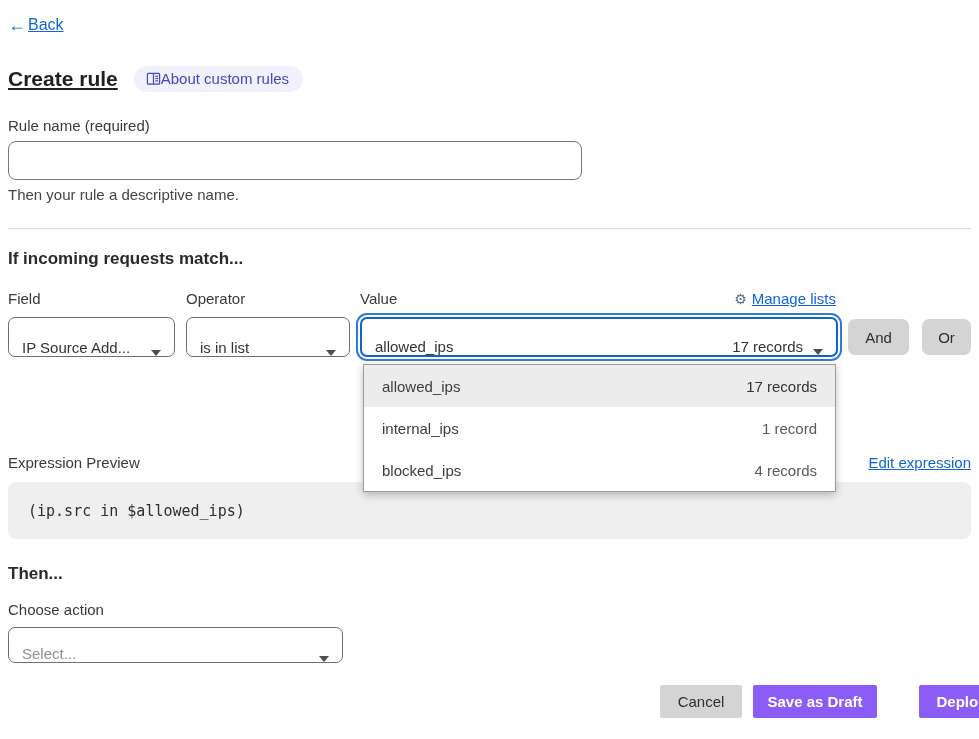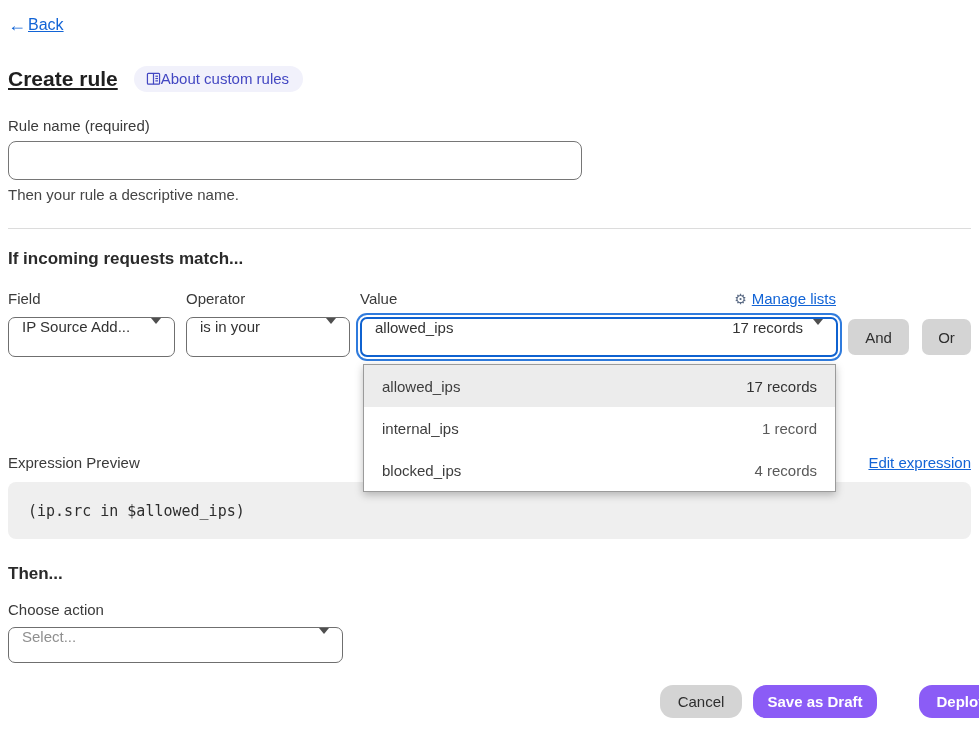--- a/index.html
+++ b/index.html
@@ -48,21 +48,21 @@
   .lbl-operator { position:absolute; left:178px; }
   .lbl-value { position:absolute; left:352px; }
   .manage-lists { position:absolute; right:135px; display:flex; align-items:center; gap:5px; }
   .gear-icon { color:#5b6b85; font-size:14px; line-height:1; text-decoration:none; }
 
   
   .selects-row { left:8px; top:317px; width:963px; height:40px; }
   .select {
     position:absolute; top:0; height:40px; background:#fff;
     border:1px solid #6f6f6f; border-radius:7px;
-    display:flex; align-items:flex-start; justify-content:space-between;
+    display:flex; align-items:flex-end; justify-content:space-between;
     padding:0 13px; font-size:15px; color:#333; cursor:pointer;
   }
   .caret {
     width:0; height:0; border-left:5.5px solid transparent;
     border-right:5.5px solid transparent; border-top:6.5px solid #4f4f4f;
     flex:none; margin-left:10px;
   }
   .sel-field    { left:0;     width:167px; }
   .sel-operator { left:178px; width:164px; }
   .sel-value {
@@ -118,21 +118,21 @@
 
   
   .then-heading { left:8px; top:564px; }
   .choose-action-label { left:8px; top:601px; }
   .sel-action { left:8px; top:627px; width:335px; height:36px; position:absolute; }
   .sel-action .placeholder { color:#8f8f8f; }
 
   
   .footer { left:0; top:685px; width:971px; height:33px; }
   .footer .btn {
-    position:absolute; top:0; height:33px; border-radius:13px; font-size:15px;
+    position:absolute; top:0; height:33px; border-radius:2px; font-size:15px;
     border:none; cursor:pointer; font-family:"Liberation Sans", sans-serif;
   }
   .btn-cancel { left:660px; width:82px; background:#d4d4d4; color:#2e2e2e; }
   .btn-blue { background:#8b5cf6; color:#ffffff;font-weight:bold; }
   .btn-save { left:753px; width:124px; }
   .btn-deploy { left:886px; width:85px;margin-left:33px; }
 </style>
 </head>
 <body>
 
@@ -174,21 +174,21 @@
     <a class="link">Manage lists</a>
   </span>
 </div>
 
 <div class="abs selects-row">
   <div class="select sel-field">
     <span>IP Source Add...</span>
     <span class="caret"></span>
   </div>
   <div class="select sel-operator">
-    <span>is in your</span>
+    <span>is in list</span>
     <span class="caret"></span>
   </div>
   <div class="select sel-value">
     <span>allowed_ips</span>
     <span class="count">17 records</span>
     <span class="caret"></span>
   </div>
   <button class="chip-btn btn-and">And</button>
   <button class="chip-btn btn-or">Or</button>
 </div>

